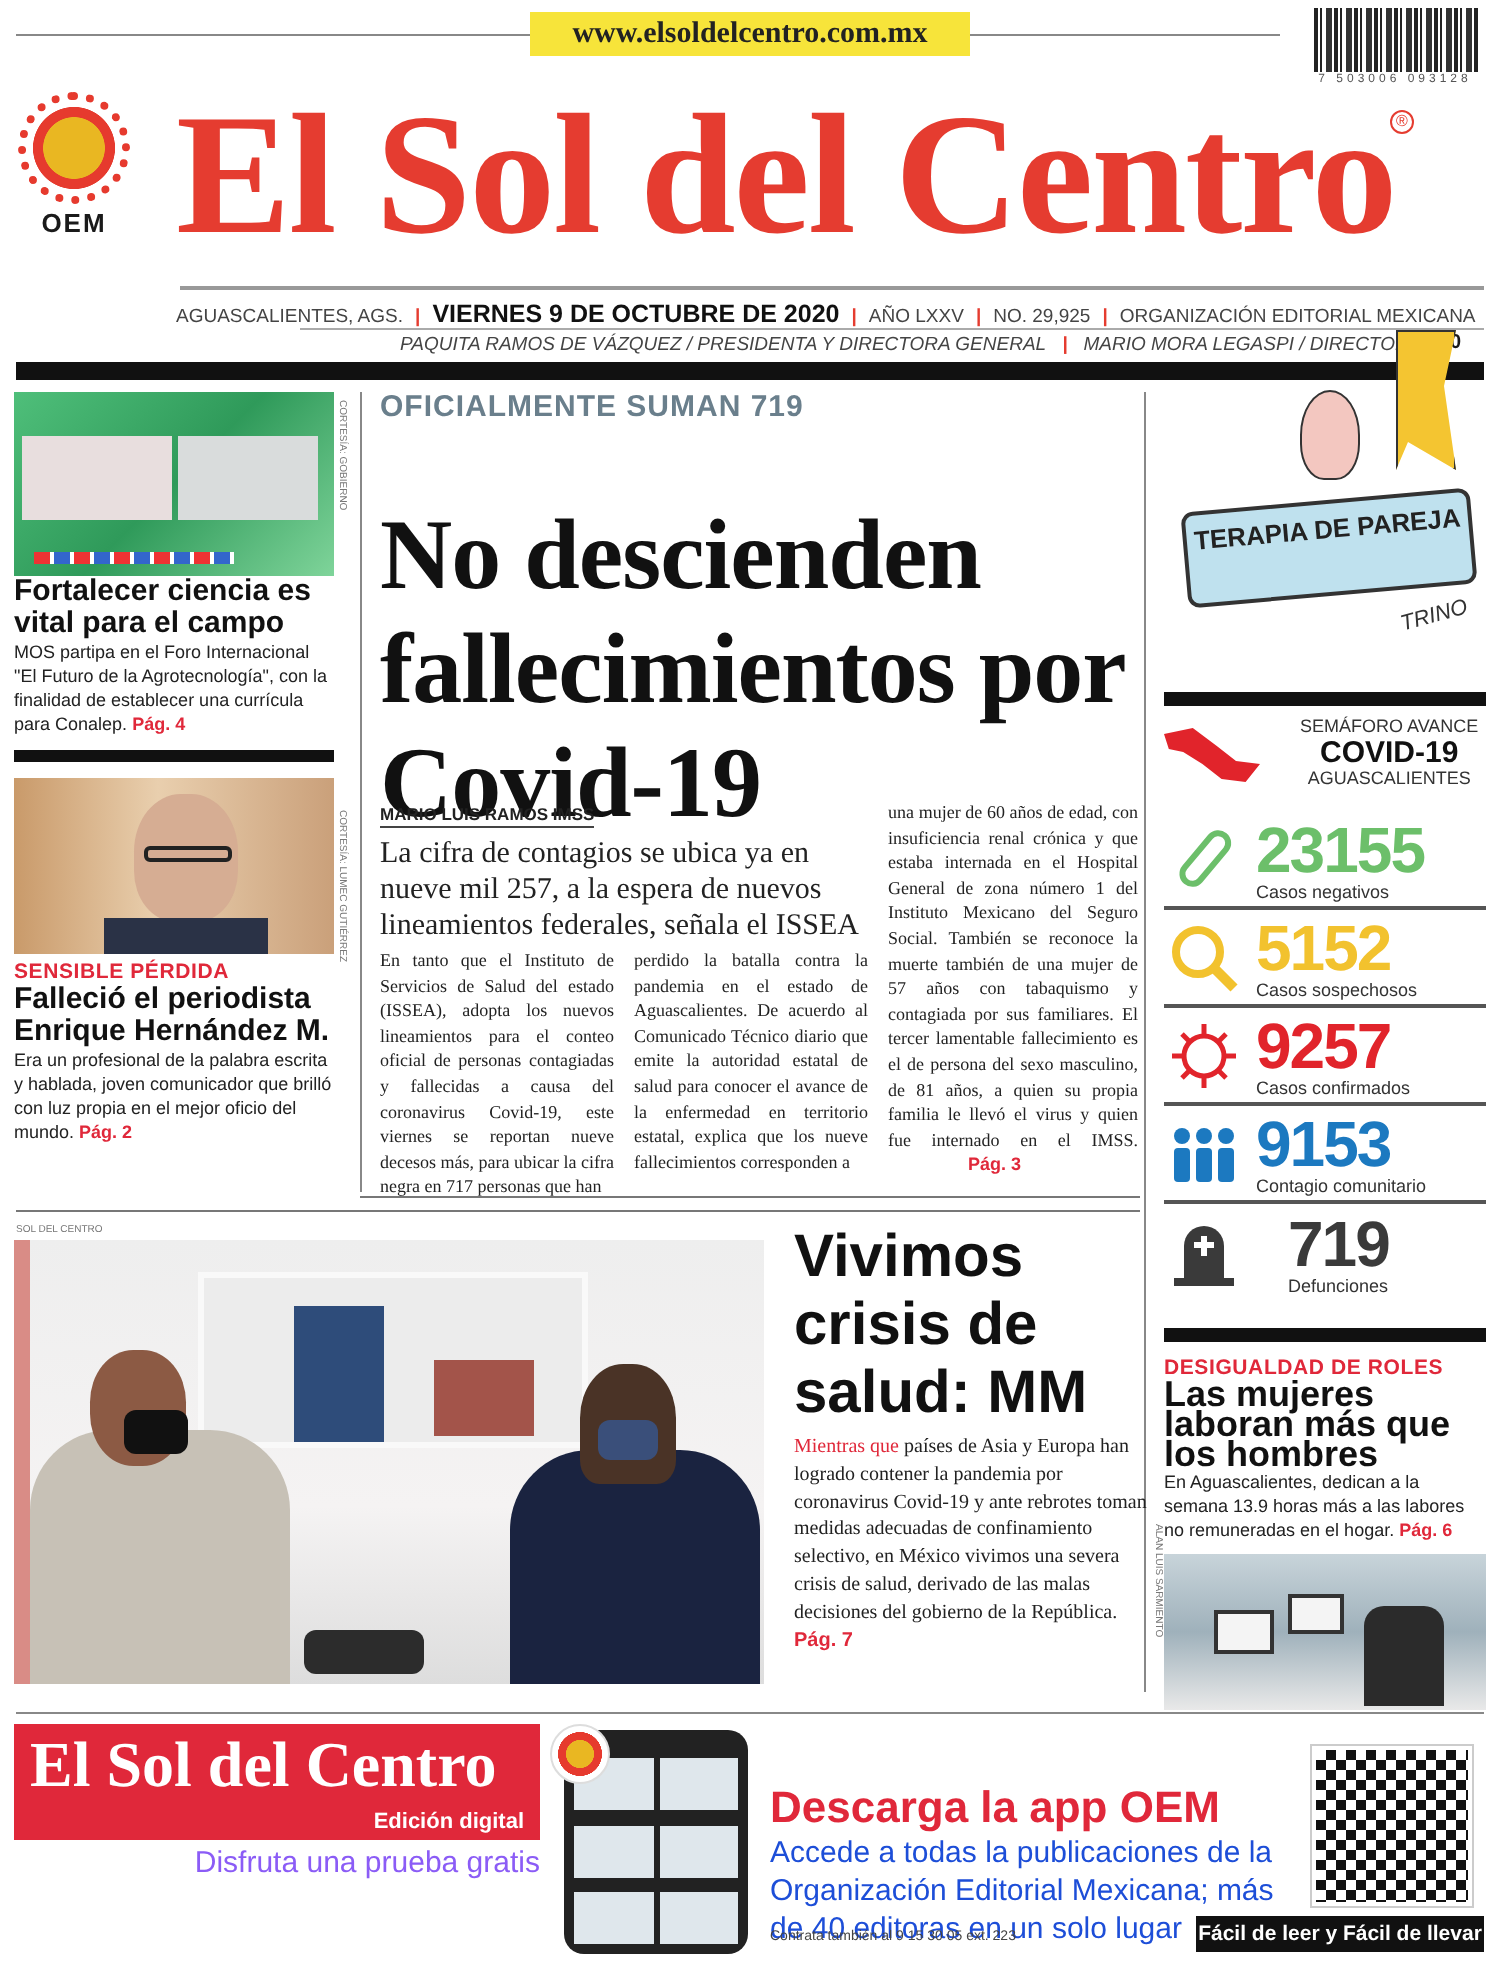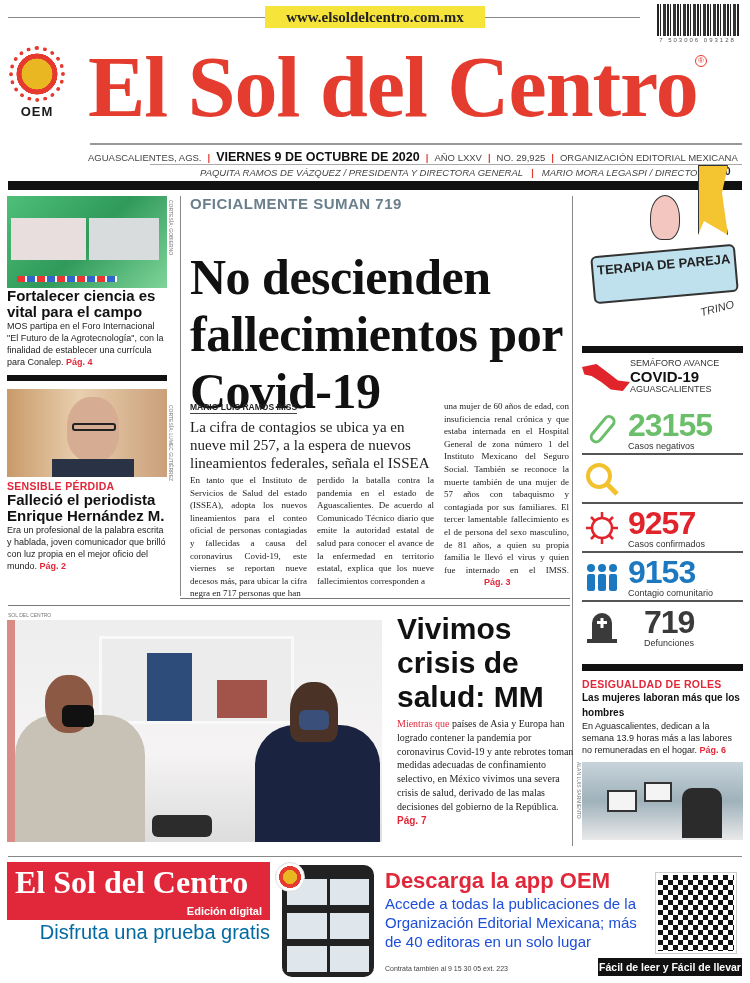--- a/index.html
+++ b/index.html
@@ -48,51 +48,51 @@
 
   
   .cartoon { left: 580px; top: 190px; width: 165px; height: 150px; }
   .banner { position:absolute; left: 12px; top: 60px; width: 145px; height: 48px; background: #bfe1ee; border: 2px solid #333; border-radius: 6px; transform: rotate(-5deg);
             font-size: 13px; font-weight: bold; text-align:center; line-height: 20px; color:#222; padding-top: 3px; }
   .flag { position:absolute; left: 118px; top: -25px; width: 30px; height: 70px; background: #f4c531; border: 1.5px solid #333; clip-path: polygon(0 0,100% 0,80% 40%,100% 100%,20% 80%,0 100%); }
   .head-circ { position:absolute; left: 70px; top: 5px; width: 30px; height: 45px; background: #f3c7c0; border: 1.5px solid #333; border-radius: 50% 50% 40% 40%; }
   .trino { position:absolute; left: 120px; top: 112px; font-size: 11px; font-style: italic; color:#333; transform: rotate(-15deg); }
   .rbar { left: 582px; height: 7px; width: 161px; background: #111; }
   .stats { left: 582px; top: 358px; width: 161px; }
-  .stat-head { display:flex; gap: 0; height: 48px; }
+  .stat-head { display:flex; gap: 20px; height: 48px; text-align: center; }
   .mx-map { width: 48px; height: 30px; background: #e1242b; clip-path: polygon(0 10%,30% 0,55% 30%,75% 55%,100% 60%,85% 90%,60% 85%,40% 60%,20% 40%,5% 35%); margin-top: 6px; }
   .stat-title { font-size: 9px; color: #333; line-height: 11px; }
   .stat-title b { font-size: 15px; color: #111; display:block; line-height: 15px; }
   .stat { display: flex; align-items: center; gap: 6px; border-bottom: 2px solid #555; height: 49px; }
   .stat:last-child { border-bottom: none; gap: 22px; }
   .sicon { width: 40px; height: 40px; display:flex; align-items:center; justify-content:center; }
   .snum { font-weight: bold; font-size: 32px; line-height: 32px; letter-spacing: -1px; }
   .slabel { font-size: 9px; color: #333; }
   .rstory { left: 582px; top: 678px; width: 161px; }
-  .rstory .lhead { font-size: 10px; line-height: 15px; }
+  .rstory .lhead { font-size: 18px; line-height: 15px; }
 
   
   .photo-credit-top { left: 8px; top: 612px; font-size: 5px; color:#777; }
   .big-photo { left: 7px; top: 620px; width: 375px; height: 222px; background: linear-gradient(180deg,#eee 0%,#f5f3f3 60%,#ddd 100%); overflow:hidden; }
   .vivimos { left: 397px; top: 612px; width: 180px; font-weight: bold; font-size: 30px; line-height: 34px; color: #111; }
   .vivimos-body { left: 397px; top: 717px; width: 180px; font-family: "Liberation Serif", serif; font-size: 10px; line-height: 13.8px; color: #222; }
   .vivimos-body .lead { color: #e0283a; }
 
   
   .footrule { left: 8px; right: 8px; top: 856px; height: 1px; background: #888; }
   .ad-red { left: 7px; top: 862px; width: 263px; height: 58px; background: #e0283a; color: #fff; }
   .ad-red .brand { font-family: "Liberation Serif", serif; font-weight: bold; font-size: 32px; line-height: 40px; padding-left: 8px; white-space: nowrap; }
   .ad-red .ed { position:absolute; right: 8px; bottom: 3px; font-weight:bold; font-size: 11px; }
   .ad-try { left: 7px; top: 922px; width: 263px; text-align: right; }
-  .ad-try .l1 { font-size: 20px; color: #0369a1; line-height: 20px; }
+  .ad-try .l1 { font-size: 15px; color: #8b5cf6; line-height: 20px; }
   .ad-try .l2 { font-size: 22px; font-weight: bold; color: #e0283a; line-height: 26px; }
   .phone { left: 282px; top: 865px; width: 92px; height: 112px; background: #222; border-radius: 10px; padding: 14px 5px 0; display:grid; grid-template-columns: 1fr 1fr; gap: 3px; }
   .phone div { background: #dfe7ec; height: 26px; }
   .phone-logo { left: 275px; top: 862px; width: 30px; height: 30px; border-radius:50%; background: radial-gradient(circle,#e9b722 0 35%,#e63a2e 36% 55%,#fff 56%); border: 1px solid #ddd; }
-  .ad-app { left: 385px; top: 868px; width: 265px; }
+  .ad-app { left: 385px; top: 891px; width: 265px; }
   .ad-app .t { font-weight: bold; font-size: 22px; color: #e0283a; line-height: 26px; }
   .ad-app .d { font-size: 15px; color: #1d4ed8; line-height: 19px; }
   .ad-contrata { left: 385px; top: 965px; font-size: 7px; color: #444; }
   .qr { left: 656px; top: 873px; width: 80px; height: 80px;
         background: conic-gradient(#111 25%,#fff 0 50%,#111 0 75%,#fff 0) 0 0/10px 10px; border: 2px solid #fff; outline: 1px solid #ccc; }
   .facil { left: 598px; top: 958px; width: 144px; height: 18px; background: #111; color: #fff; font-weight: bold; font-size: 10.5px; display:flex; align-items:center; justify-content:center; }
 </style>
 </head>
 <body>
 
@@ -203,20 +203,24 @@
     <div class="slabel">Casos negativos</div>
       </div>
   </div>
   <div class="stat">
     <div class="sicon">
       <svg width="36" height="36" viewBox="0 0 36 36">
           <circle cx="15" cy="15" r="11" fill="none" stroke="#f2c22e" stroke-width="4"></circle>
           <line x1="23" y1="23" x2="33" y2="33" stroke="#f2c22e" stroke-width="5"></line>
         </svg>
     </div>
+    <div>
+        <div class="snum" style="color:#f2c22e">5152</div>
+    <div class="slabel">Casos sospechosos</div>
+      </div>
   </div>
   <div class="stat">
     <div class="sicon">
       <svg width="36" height="36" viewBox="0 0 36 36">
           <circle cx="18" cy="18" r="10" fill="none" stroke="#e1242b" stroke-width="2.5"></circle>
           <g stroke="#e1242b" stroke-width="2.5">
             <line x1="18" y1="2" x2="18" y2="8"></line>
             <line x1="18" y1="28" x2="18" y2="34"></line>
             <line x1="2" y1="18" x2="8" y2="18"></line>
             <line x1="28" y1="18" x2="34" y2="18"></line>

